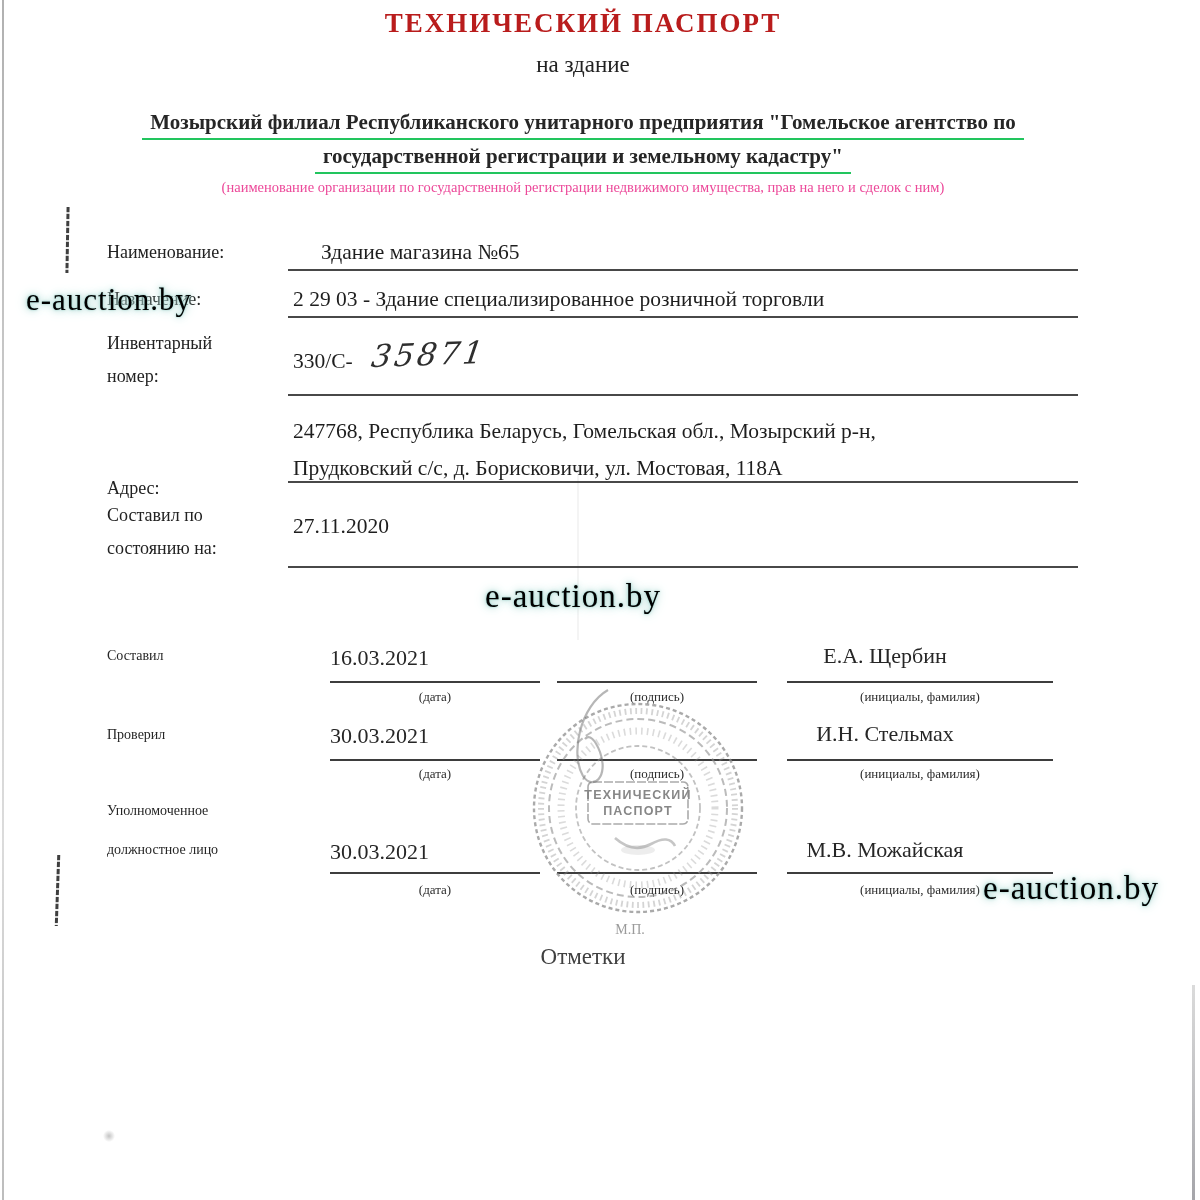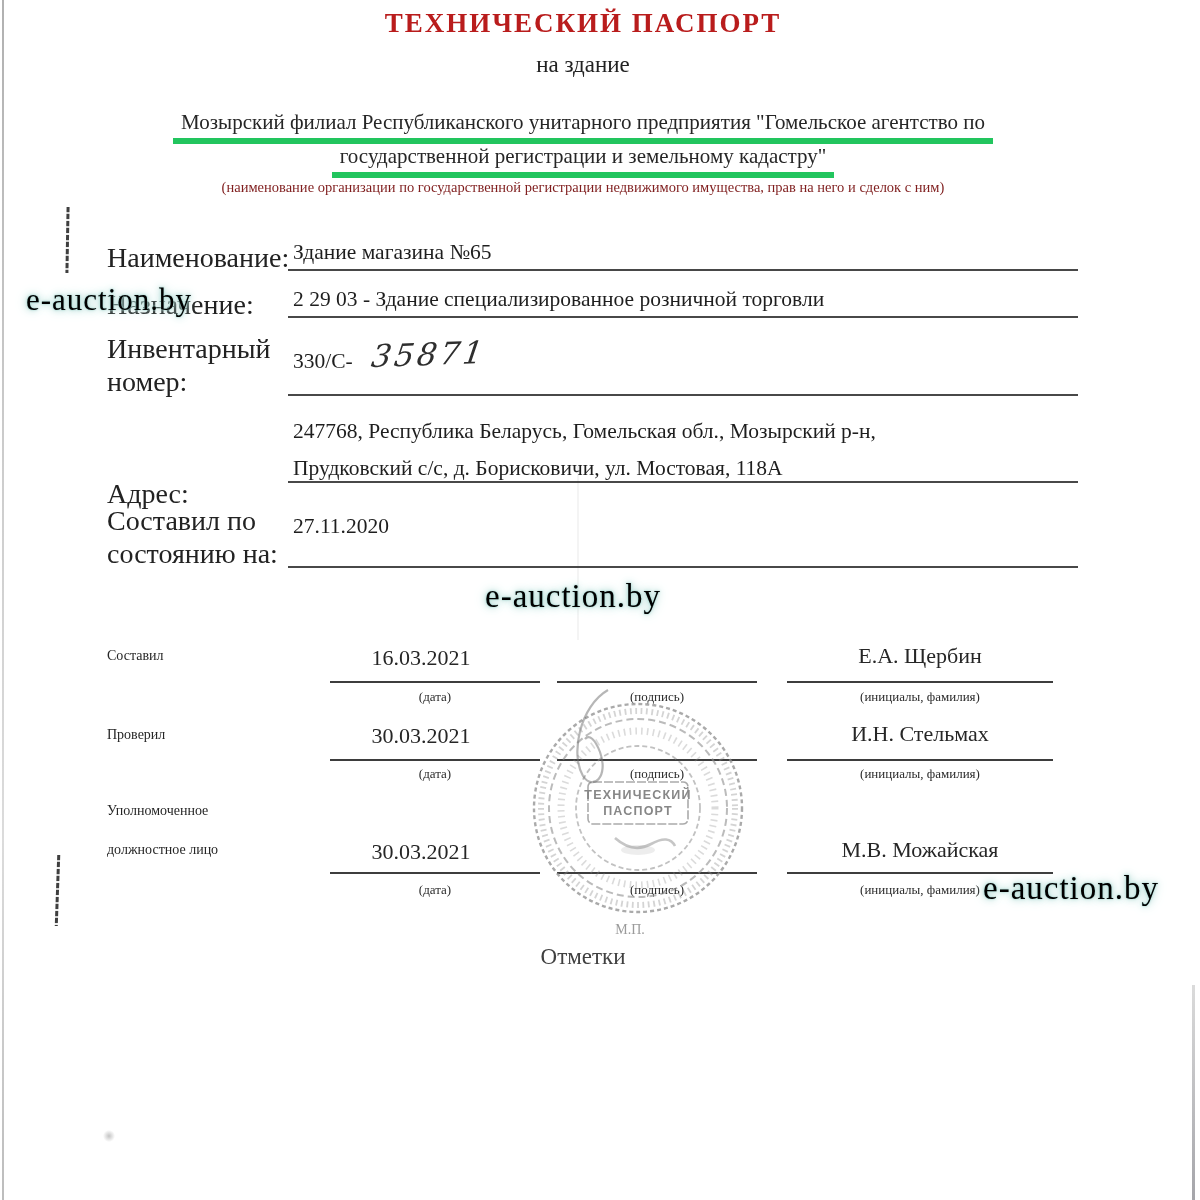--- a/index.html
+++ b/index.html
@@ -12,44 +12,44 @@
     overflow:hidden;
   }
   .abs{position:absolute;}
   .centered{left:0;width:1166px;text-align:center;}
   
   .doc-title{top:8px;font-size:27px;font-weight:bold;letter-spacing:2px;color:#b91c1c;}
   .doc-subtitle{top:52px;font-size:23px;color:#222;}
   
   .org-line1{top:110px;font-size:21px;}
   .org-line2{top:144px;font-size:21px;}
-  .org-underline{border-bottom:6px solid #22c55e;padding:0 8px 4px 8px;}
-  .org-caption{top:179px;font-size:14.5px;color:#7f1d1d;}
+  .org-underline{border-bottom:2px solid #22c55e;padding:0 8px 4px 8px;font-weight:bold;}
+  .org-caption{top:179px;font-size:14.5px;color:#ec4899;}
   
-  .flabel{left:107px;font-size:28px;color:#222;}
+  .flabel{left:107px;font-size:18px;color:#222;}
   .fvalue{left:293px;font-size:21.5px;color:#1e1e1e;}
   .fline{left:288px;width:790px;border-bottom:2px solid rgba(40,40,40,.85);}
   .handwritten{
     font-size:31px;font-style:italic;letter-spacing:3px;color:#2e2e2e;
     transform:skewX(-10deg) rotate(-2deg);
     font-family:"DejaVu Serif", serif;
   }
   
   .wm{
     font-family:"Liberation Serif", serif;
     color:#000000;
     text-shadow:0 0 3px #a9d8d2,0 0 7px #a9d8d2,0 0 13px #b9ded9,0 0 1px #6fa8a1;
     letter-spacing:1px;
     z-index:30;
     white-space:nowrap;
   }
   
   .sig-role{left:107px;font-size:14px;}
-  .sig-date{left:316px;width:210px;text-align:center;font-size:22px;}
-  .sig-name{left:787px;width:266px;text-align:center;font-size:22px;}
+  .sig-date{left:330px;width:210px;text-align:left;font-size:22px;}
+  .sig-name{left:752px;width:266px;text-align:center;font-size:22px;}
   .sig-cap{font-size:13px;color:#2b2b2b;text-align:center;}
   .cap-date{left:330px;width:210px;}
   .cap-sign{left:557px;width:200px;}
   .cap-init{left:787px;width:266px;}
   .uline{border-bottom:2px solid rgba(40,40,40,.9);}
   .ul-date{left:330px;width:210px;}
   .ul-sign{left:557px;width:200px;}
   .ul-name{left:787px;width:266px;}
   
   .vdash{width:3px;background-image:repeating-linear-gradient(to bottom,#3f3f3f 0 5px,rgba(63,63,63,.25) 5px 7px,#3f3f3f 7px 12px,rgba(63,63,63,.1) 12px 14px);}
@@ -71,21 +71,21 @@
 <div class="abs vdash" style="left:56px;top:855px;height:71px;transform:rotate(2deg);"></div>
 
 <div class="abs centered doc-title">ТЕХНИЧЕСКИЙ ПАСПОРТ</div>
 <div class="abs centered doc-subtitle">на здание</div>
 
 <div class="abs centered org-line1"><span class="org-underline">Мозырский филиал Республиканского унитарного предприятия "Гомельское агентство по</span></div>
 <div class="abs centered org-line2"><span class="org-underline">государственной регистрации и земельному кадастру"</span></div>
 <div class="abs centered org-caption">(наименование организации по государственной регистрации недвижимого имущества, прав на него и сделок с ним)</div>
 
 <div class="abs flabel" style="top:242px;">Наименование:</div>
-<div class="abs fvalue" style="top:240px;">Здание магазина №65</div>
+<div class="abs fvalue" style="top:240px;margin-left:28px;">Здание магазина №65</div>
 <div class="abs fline" style="top:243px;height:26px;"></div>
 
 <div class="abs flabel" style="top:289px;">Назначение:</div>
 <div class="abs fvalue" style="top:287px;">2 29 03 - Здание специализированное розничной торговли</div>
 <div class="abs fline" style="top:290px;height:26px;"></div>
 
 <div class="abs flabel" style="top:333px;">Инвентарный</div>
 <div class="abs flabel" style="top:366px;">номер:</div>
 <div class="abs fvalue" style="top:349px;">330/С-</div>
 <div class="abs handwritten" style="left:372px;top:336px;">35871</div>

